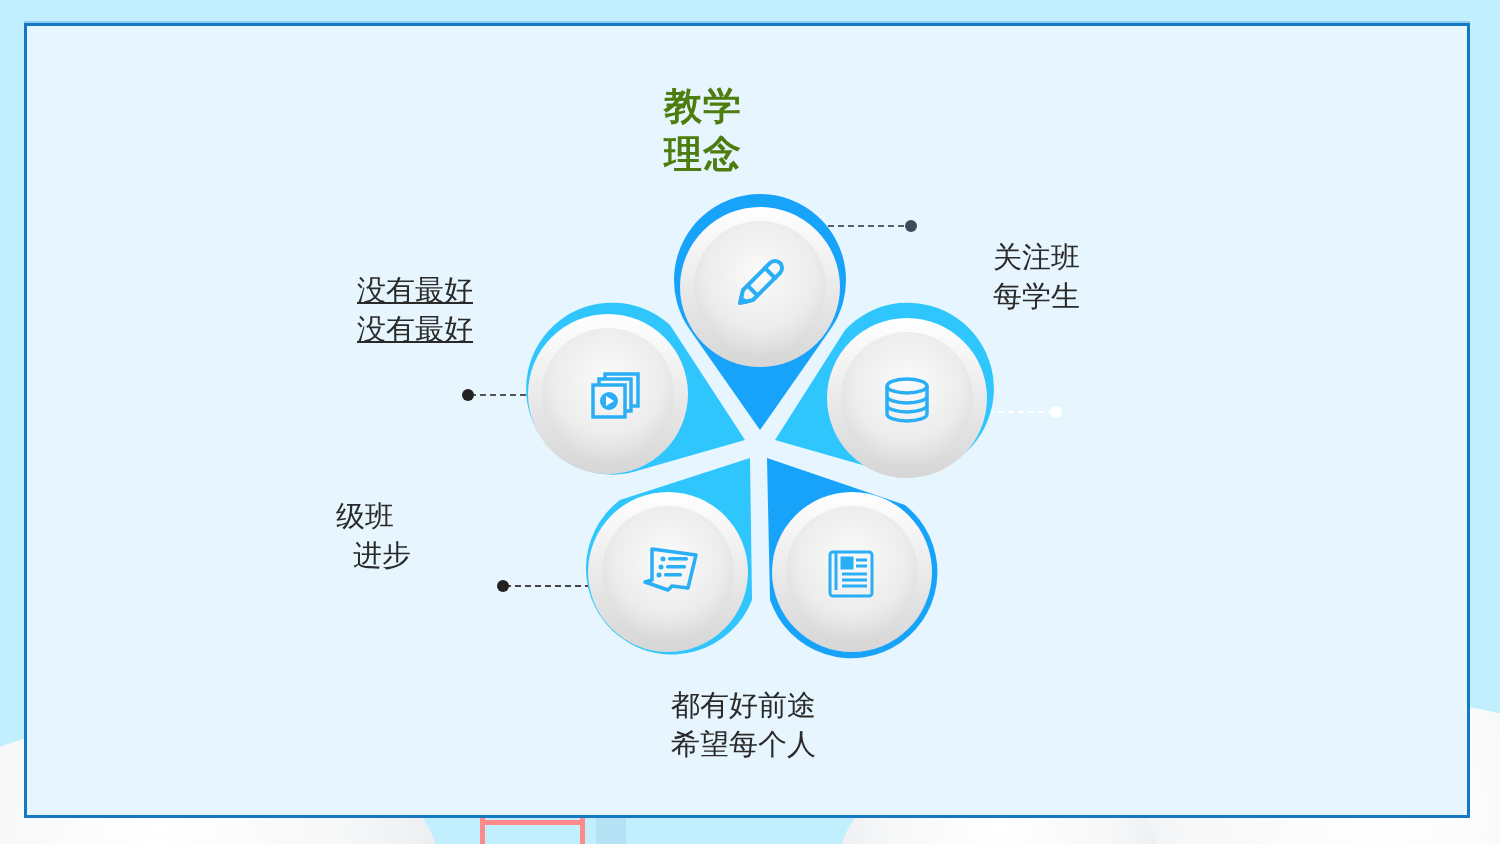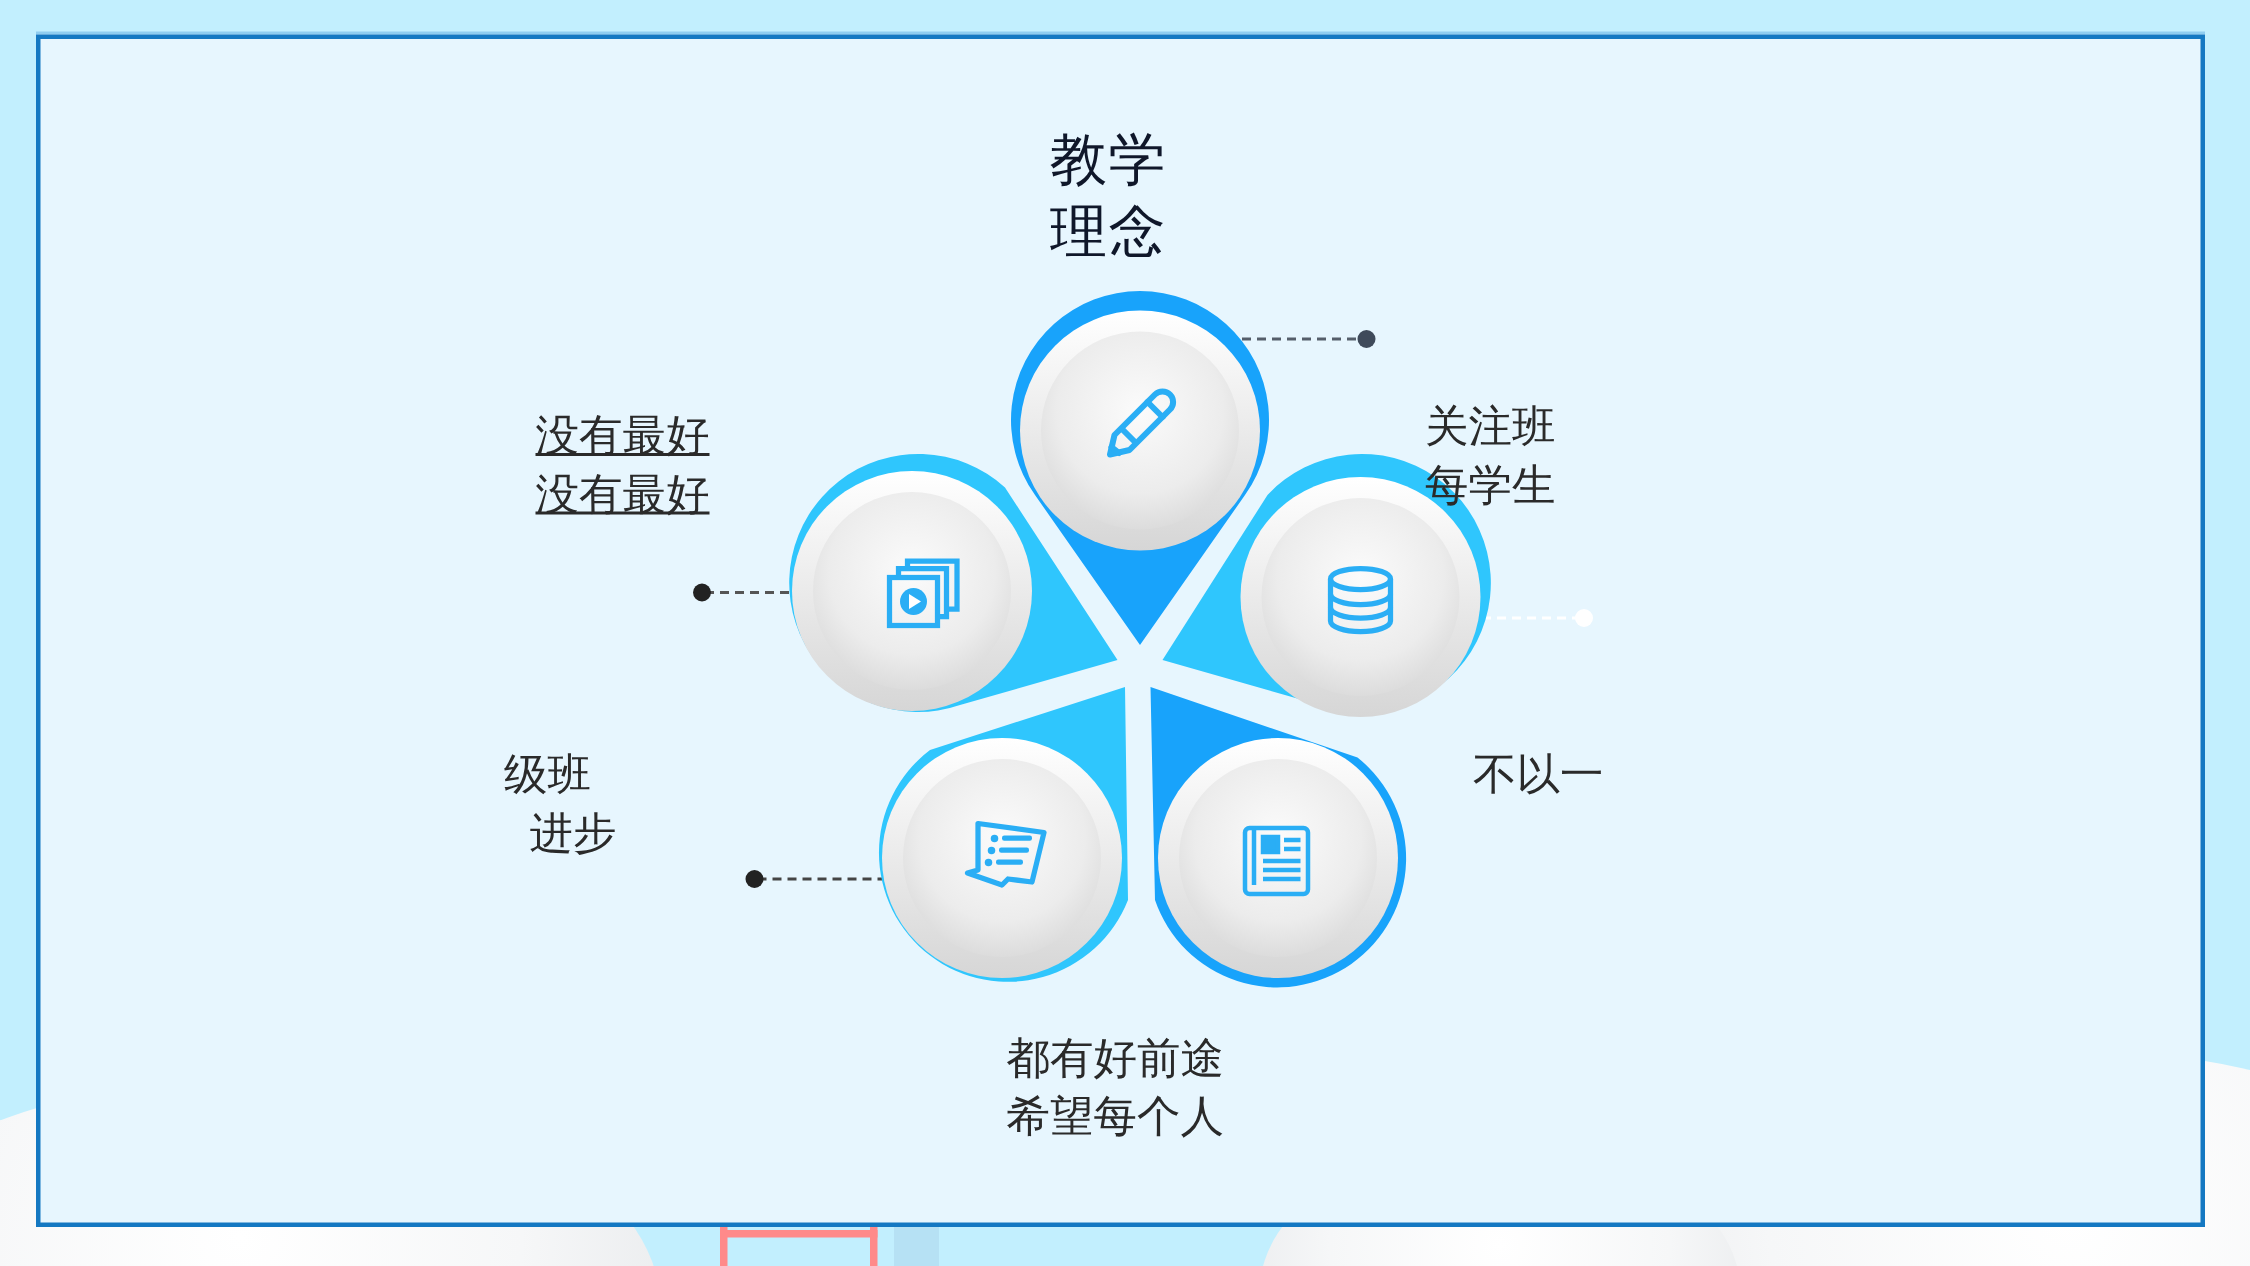--- a/index.html
+++ b/index.html
@@ -10,22 +10,22 @@
     }
     .cloud { position:absolute; border-radius:50%;
       background:radial-gradient(circle at 50% 35%, #ffffff 0%, #f6f7f8 55%, #e6e8ea 100%); }
     .ladder { position:absolute; }
     .frame {
       position:absolute; left:24px; top:23px; width:1446px; height:795px;
       background:#e7f6fe; border:3px solid #1478c2; box-sizing:border-box;
       box-shadow:0 -2px 0 #8fcdf0;
     }
     .title {
-      position:absolute; left:700px; top:82px; width:100px;
-      font-size:38px; font-weight:normal; color:#0f172a; line-height:48px;
+      position:absolute; left:664px; top:82px; width:100px;
+      font-size:38px; font-weight:bold; color:#4d7c0f; line-height:48px;
       letter-spacing:1px;
     }
     .title span { display:block; }
     .label {
       position:absolute; font-size:29px; color:#2a2a2a; line-height:39px; white-space:nowrap;
     }
     .label span { display:block; }
     .diagram { position:absolute; left:0; top:0; width:1500px; height:844px; }
   </style>
 </head>
@@ -137,26 +137,25 @@
       <rect x="664" y="573" width="18" height="3.5" rx="1.5"></rect>
   </g>
   <g stroke="#2aaef5" stroke-width="3" fill="none">
     <rect x="830" y="552" width="42" height="44" rx="3"></rect>
     <path d="M836 552 V590"></path>
     <rect x="842" y="558" width="10" height="10" fill="#2aaef5"></rect>
     <path d="M856 560 H867 M856 566 H867 M842 574 H867 M842 580 H867 M842 586 H867"></path>
   </g>
 </svg>
 
-<div class="label" style="left:950px; top:238px;margin-top:27px;">
+<div class="label" style="left:993px; top:238px;">
   <span>关注班</span>
   <span>每学生</span>
 </div>
 <div class="label" style="left:982px; top:497px;">
-  <span>不以一</span>
 </div>
 <div class="label" style="left:671px; top:686px;">
   <span>都有好前途</span>
   <span>希望每个人</span>
 </div>
 <div class="label" style="left:336px; top:497px;">
   <span>级班</span>
   <span style="padding-left:17px;">进步</span>
 </div>
 <div class="label" style="left:357px; top:271px;text-decoration:underline;">

